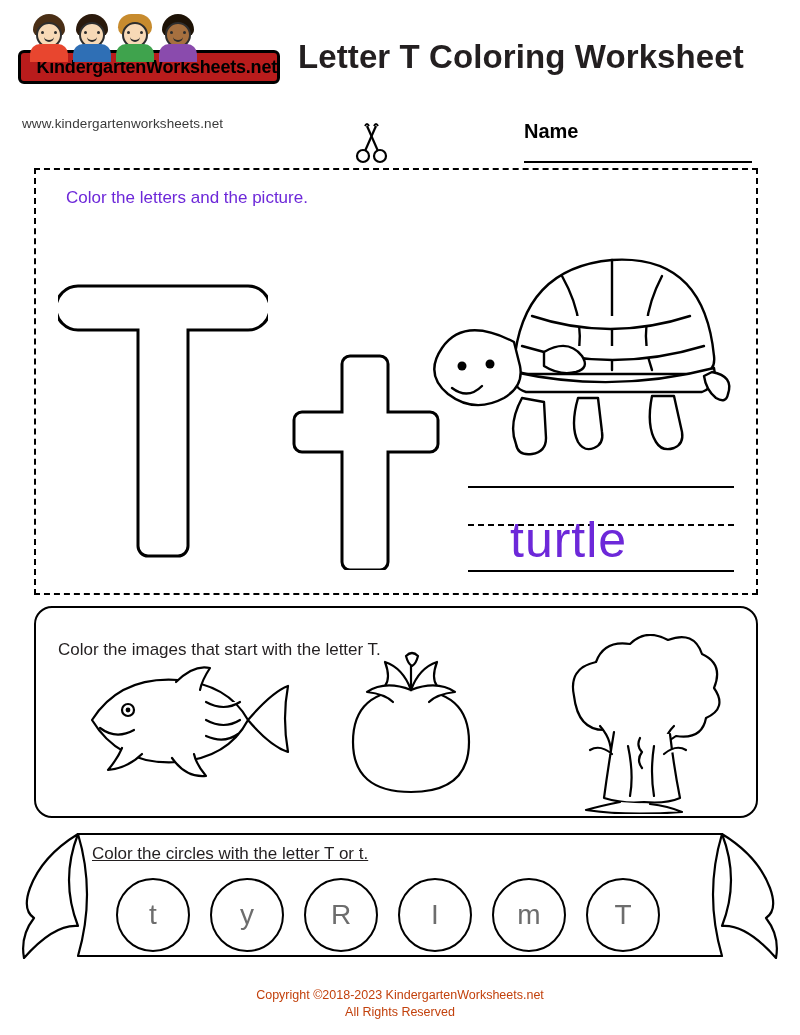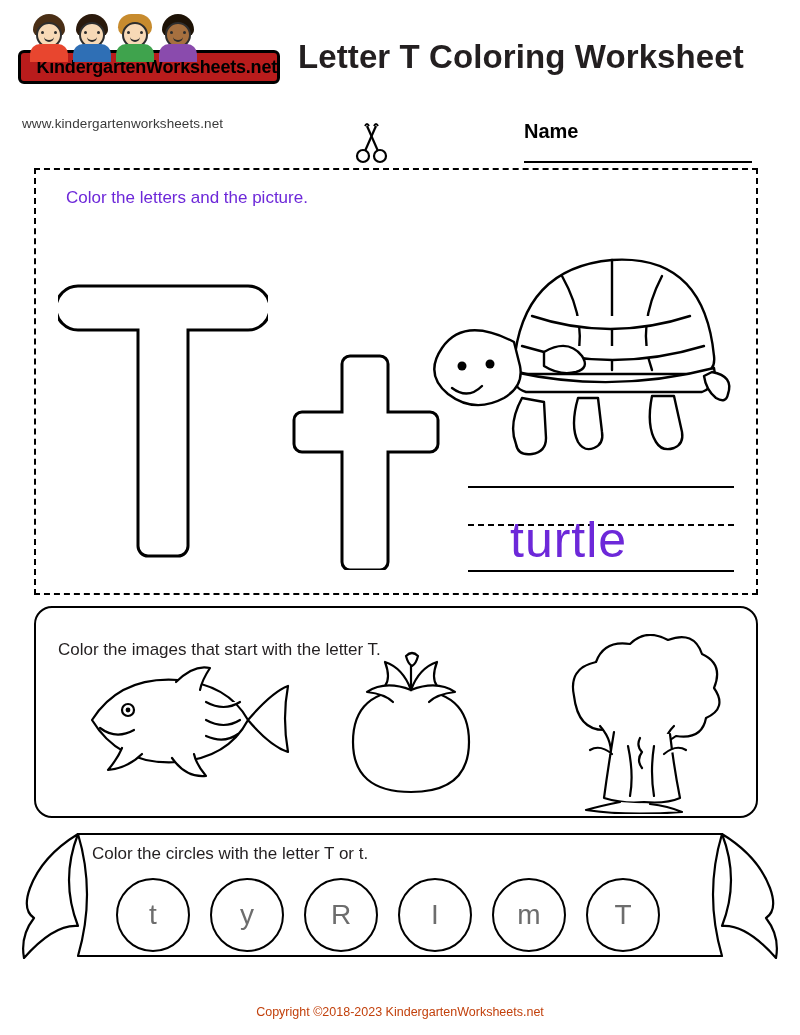--- a/index.html
+++ b/index.html
@@ -184,21 +184,21 @@
   .tree { position: absolute; left: 510px; top: 28px; }
 
   
   .sec3 {
     position: absolute;
     left: 20px; top: 826px;
     width: 760px; height: 140px;
   }
   .sec3-label {
     position: absolute; left: 72px; top: 18px;
-    font-size: 17px; color: #231f20;
+    font-size: 17px; color: #231f20; text-decoration: underline;
   }
   .circles {
     position: absolute;
     left: 96px; top: 52px;
     display: flex; gap: 20px;
   }
   .circle {
     width: 74px; height: 74px;
     border: 2px solid #000;
     border-radius: 50%;
@@ -400,13 +400,14 @@
     <div class="circle">y</div>
     <div class="circle">R</div>
     <div class="circle">I</div>
     <div class="circle">m</div>
     <div class="circle">T</div>
   </div>
 </div>
 
 <div class="footer">
   <div>Copyright ©2018-2023 KindergartenWorksheets.net</div>
+  <div>All Rights Reserved</div>
 </div>
 
 </body></html>

